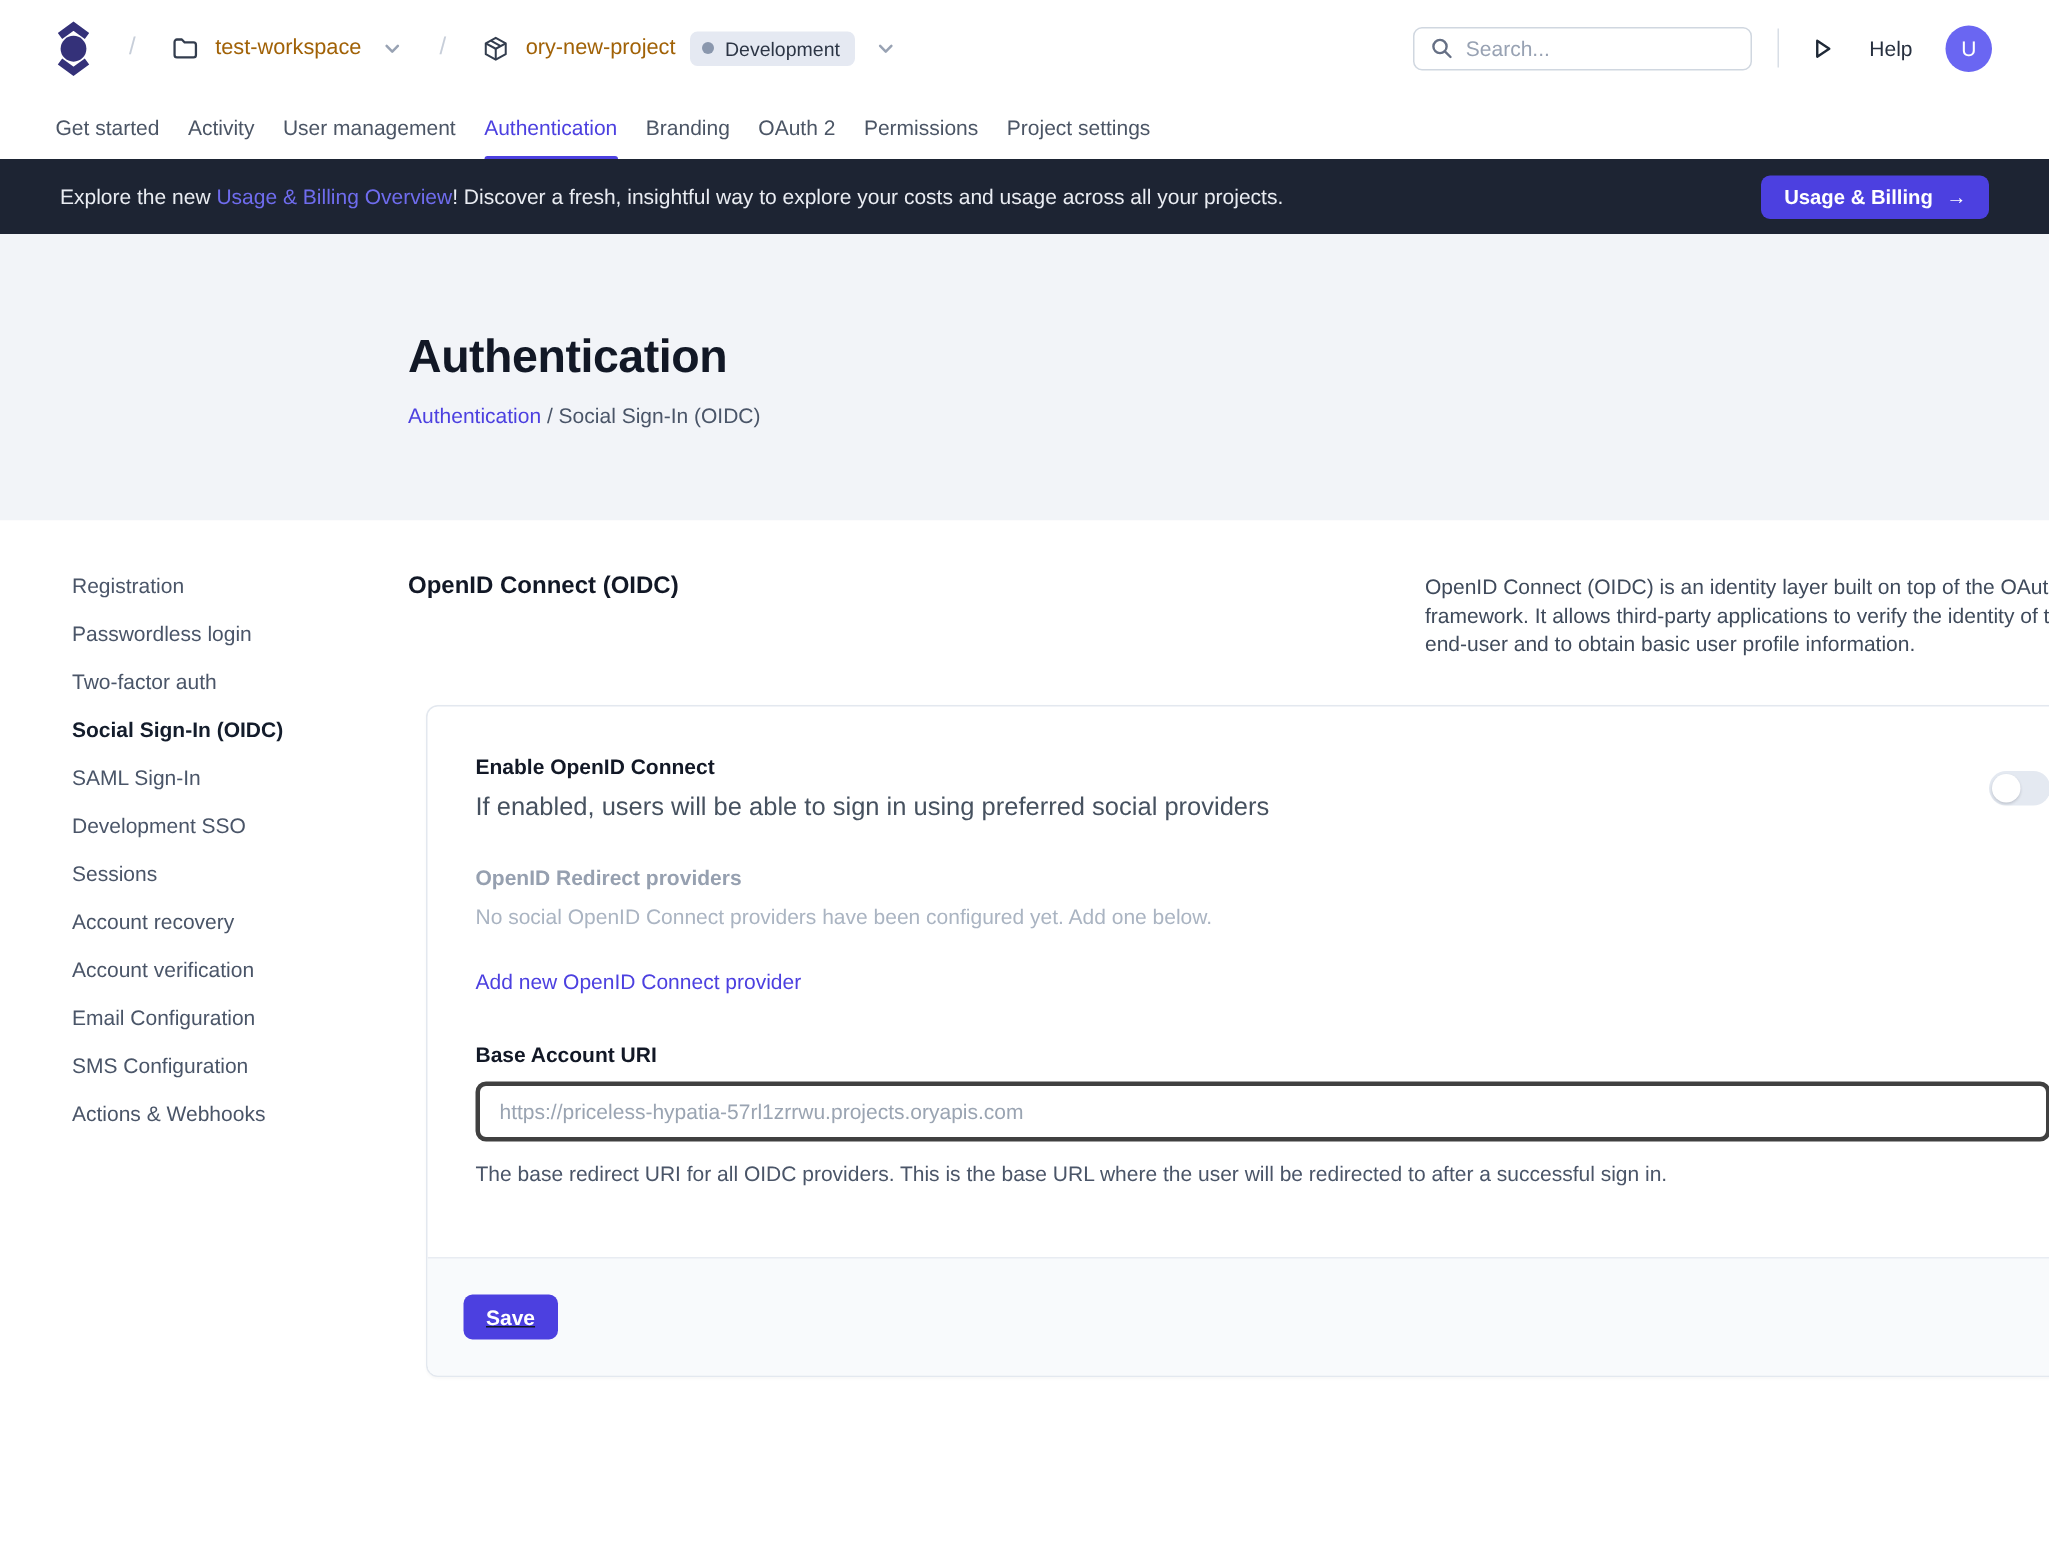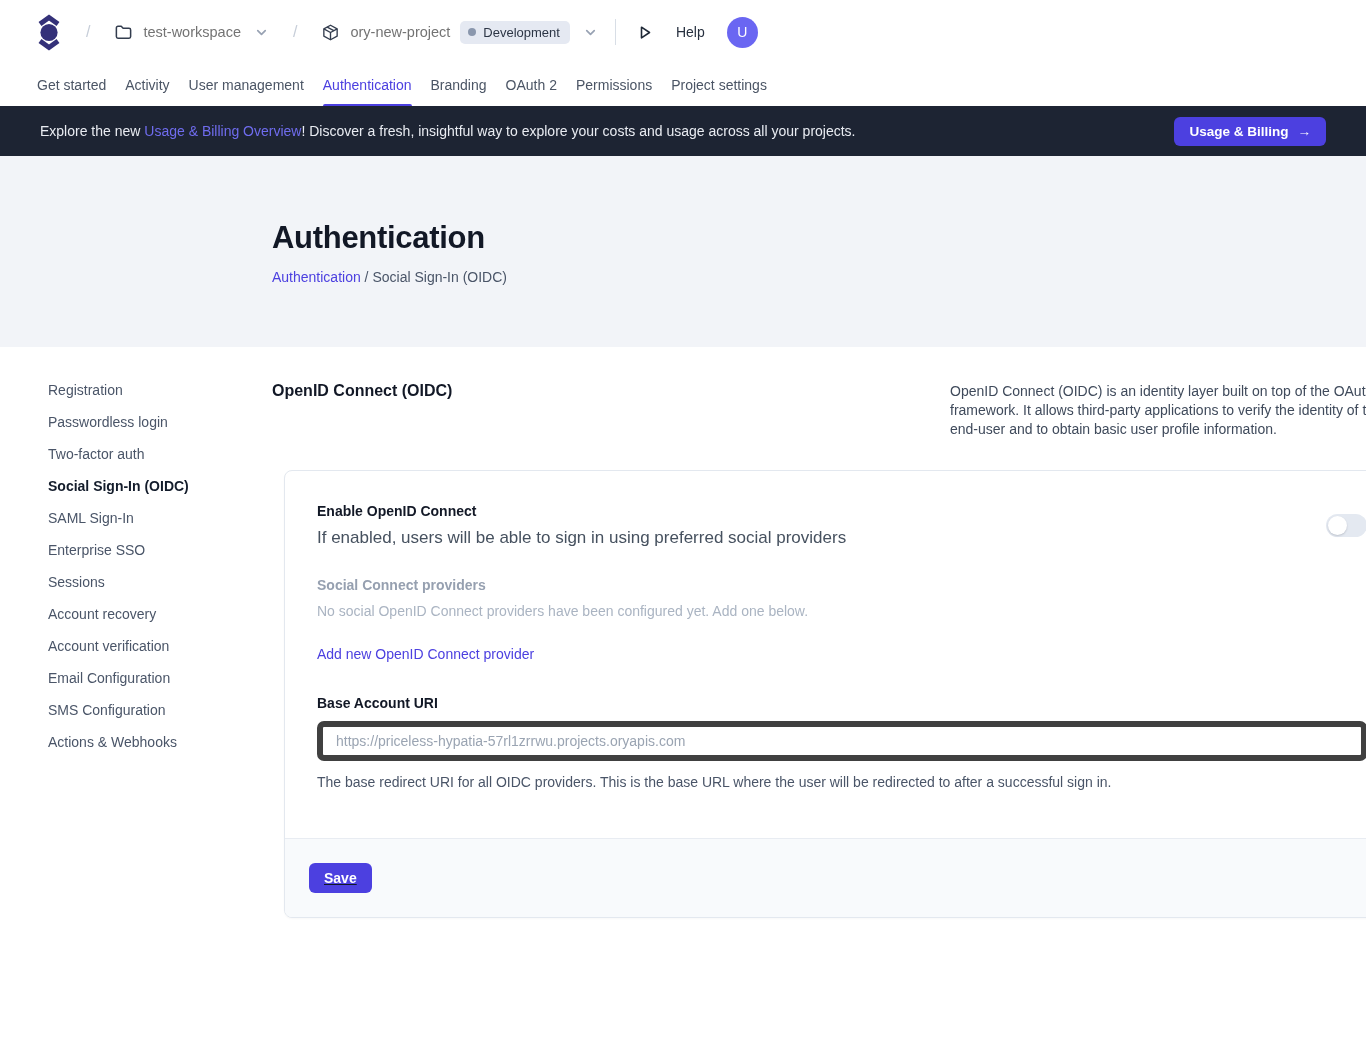--- a/index.html
+++ b/index.html
@@ -20,21 +20,21 @@
   }
 
   
   .header {
     height:64px; display:flex; align-items:center;
     padding:0 38px 0 36px; background:#fff;
   }
   .crumb-sep { color:#c7ced9; font-size:16px; margin:0 24px; }
   .crumb-group { display:flex; align-items:center; cursor:pointer; }
   .crumb-group .glyph { display:flex; margin-right:10px; }
-  .crumb-label { font-size:14.5px; font-weight:500; color:#737373; }
+  .crumb-label { font-size:14.5px; font-weight:500; color:#a16207; }
   .chev { display:flex; margin-left:13px; }
   .badge {
     display:inline-flex; align-items:center; gap:7px;
     background:var(--badge-bg); border-radius:5px;
     padding:4px 10px 4px 8px; margin-left:10px;
     font-size:13px; color:#2c3545;
   }
   .badge .dot { width:8px; height:8px; border-radius:50%; background:#8a97ad; }
   .search-box {
     margin-left:auto; width:226px; height:29px;
@@ -118,21 +118,21 @@
   .toggle .knob {
     position:absolute; left:2px; top:2px; width:19px; height:19px;
     border-radius:50%; background:#fff; box-shadow:0 1px 2px rgba(16,24,40,0.18);
   }
 
   .providers-label { margin-top:29px; font-size:14px; font-weight:700; color:#96a0b0; }
   .providers-empty { margin-top:10px; font-size:14px; color:#aab4c2; }
   .add-link { margin-top:27px; font-size:14px; font-weight:500; color:var(--accent); cursor:pointer; width:fit-content; }
   .redirect-label { margin-top:33px; }
   .uri-input {
-    margin-top:10px; width:100%; height:40px; border:6px solid #404040;
+    margin-top:10px; width:100%; height:40px; border:3px solid #404040;
     border-radius:7px; padding:0 13px; font-size:14px; color:#121826;
     font-family:"Liberation Sans", sans-serif; outline:none; background:#fff;
   }
   .uri-input::placeholder { color:#9aa4b2; }
   .redirect-help { margin-top:13px; font-size:14px; color:#4a5568; }
 
   .card-footer {
     background:#f8fafc; border-top:1px solid #e8ecf2;
     padding:24px; display:flex; text-decoration:underline;
   }
@@ -187,20 +187,29 @@
       <span class="dot"></span>
       <span>Development</span>
     </span>
     <span class="chev">
       <svg width="15" height="15" viewBox="0 0 16 16" fill="none" stroke="#98a2b3" stroke-width="1.8" stroke-linecap="round" stroke-linejoin="round">
         <path d="M4 6 L8 10 L12 6"></path>
       </svg>
     </span>
   </div>
 
+  <div class="search-box">
+    <span>
+      <svg width="16" height="16" viewBox="0 0 16 16" fill="none" stroke="#667085" stroke-width="1.6" stroke-linecap="round">
+        <circle cx="7" cy="7" r="4.4"></circle>
+        <path d="M10.4 10.4 L14 14"></path>
+      </svg>
+    </span>
+    <input type="text" placeholder="Search..." style="">
+  </div>
 
   <span class="hdr-divider"></span>
 
   <span class="play-btn">
     <svg width="16" height="17" viewBox="0 0 16 17" fill="none" stroke="#1f2937" stroke-width="1.6" stroke-linejoin="round">
       <path d="M4.5 3.2 L12.5 8.5 L4.5 13.8 Z"></path>
     </svg>
   </span>
 
   <span class="help-link">Help</span>
@@ -237,21 +246,21 @@
 </div>
 
 <div class="content">
 
   <div class="side-nav">
     <div class="side-item">Registration</div>
     <div class="side-item">Passwordless login</div>
     <div class="side-item">Two-factor auth</div>
     <div class="side-item active">Social Sign-In (OIDC)</div>
     <div class="side-item">SAML Sign-In</div>
-    <div class="side-item">Enterprise SSO</div>
+    <div class="side-item">Development SSO</div>
     <div class="side-item">Sessions</div>
     <div class="side-item">Account recovery</div>
     <div class="side-item">Account verification</div>
     <div class="side-item">Email Configuration</div>
     <div class="side-item">SMS Configuration</div>
     <div class="side-item">Actions &amp; Webhooks</div>
   </div>
 
   <div class="main">
     <div class="section-head">
@@ -265,21 +274,21 @@
         <div class="enable-row">
           <div>
             <div class="field-label">Enable OpenID Connect</div>
             <div class="enable-desc">If enabled, users will be able to sign in using preferred social providers</div>
           </div>
           <div class="toggle">
             <div class="knob"></div>
           </div>
         </div>
 
-        <div class="providers-label">Social Connect providers</div>
+        <div class="providers-label">OpenID Redirect providers</div>
         <div class="providers-empty">No social OpenID Connect providers have been configured yet. Add one below.</div>
 
         <div class="add-link">Add new OpenID Connect provider</div>
 
         <div class="field-label redirect-label">Base Account URI</div>
         <input class="uri-input" type="text" placeholder="https://priceless-hypatia-57rl1zrrwu.projects.oryapis.com" style="">
         <div class="redirect-help">The base redirect URI for all OIDC providers. This is the base URL where the user will be redirected to after a successful sign in.</div>
 
       </div>
       <div class="card-footer">

